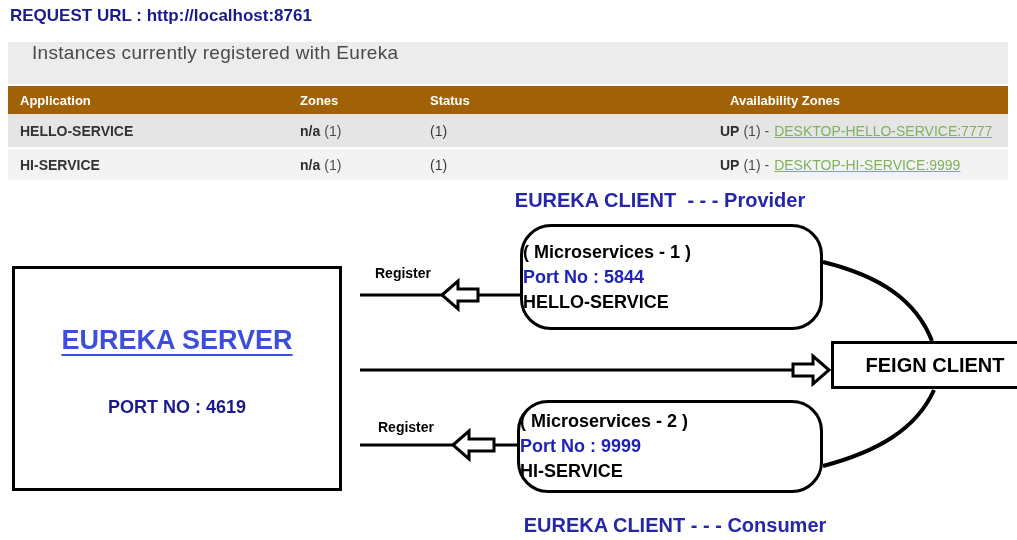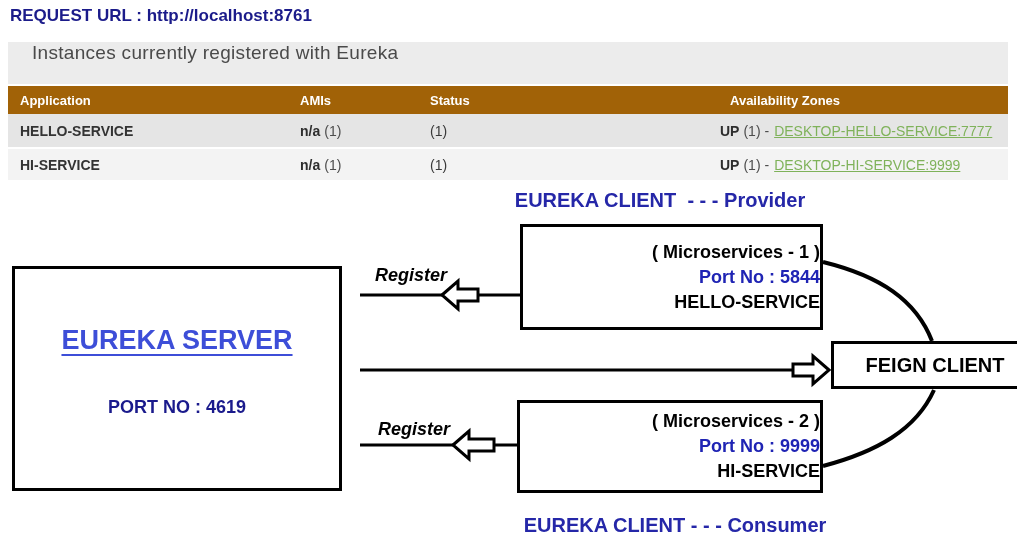--- a/index.html
+++ b/index.html
@@ -62,57 +62,56 @@
     text-align: center; font-size: 27px; font-weight: bold;
     color: #3d4ed8; text-decoration: underline;
     text-underline-offset: 5px;
   }
   .server-port {
     position: absolute; left: 0; top: 128px; width: 100%;
     text-align: center; font-size: 18px; font-weight: bold; color: #1a1a8c;
   }
   .ms-box {
     display: flex; flex-direction: column; justify-content: center;
-    align-items: flex-end; line-height: 25px;
-    font-size: 18px; font-weight: bold; color: #000000;
+    align-items: flex-start; line-height: 25px;
+    font-size: 18px; font-weight: bold; color: #000000; border-radius: 31px;
   }
   .ms1-box { left: 520px; top: 224px; width: 303px; height: 106px; }
   .ms2-box { left: 517px; top: 400px; width: 306px; height: 93px; }
   .ms-port { color: #1f24b4; }
   .feign-box {
     left: 831px; top: 341px; width: 208px; height: 48px;
     display: flex; align-items: center; justify-content: center;
     font-size: 20px; font-weight: bold; color: #000000;
   }
   .client-label {
     position: absolute; z-index: 3; font-size: 20px; font-weight: bold;
     color: #2527a8; width: 340px; text-align: center;
   }
   .provider-label { left: 490px; top: 189px; }
   .consumer-label { left: 505px; top: 514px; }
   .register-label {
-    position: absolute; z-index: 3; font-size: 18px; font-weight: bold;
+    position: absolute; z-index: 3; font-size: 14px; font-weight: bold;
     color: #000000;
-    font-style: italic;
   }
   .register-top { left: 375px; top: 265px; }
   .register-bottom { left: 378px; top: 419px; }
 </style>
 </head>
 <body>
 
 <div class="request-url">REQUEST URL : http://localhost:8761</div>
 
 <div class="eureka-table">
   <div class="table-title-band">
     <span class="table-title">Instances currently registered with Eureka</span>
   </div>
   <div class="thead">
     <div class="col col-app">Application</div>
-    <div class="col col-amis">AMIs</div>
+    <div class="col col-amis">Zones</div>
     <div class="col col-status">Status</div>
     <div class="col col-zones">Availability Zones</div>
   </div>
 
   <div class="trow row-0">
     <div class="col col-app app-name">HELLO-SERVICE</div>
     <div class="col col-amis">
       <span class="cell-strong">n/a</span><span class="cell-light">(1)</span>
     </div>
     <div class="col col-zones">(1)</div>

